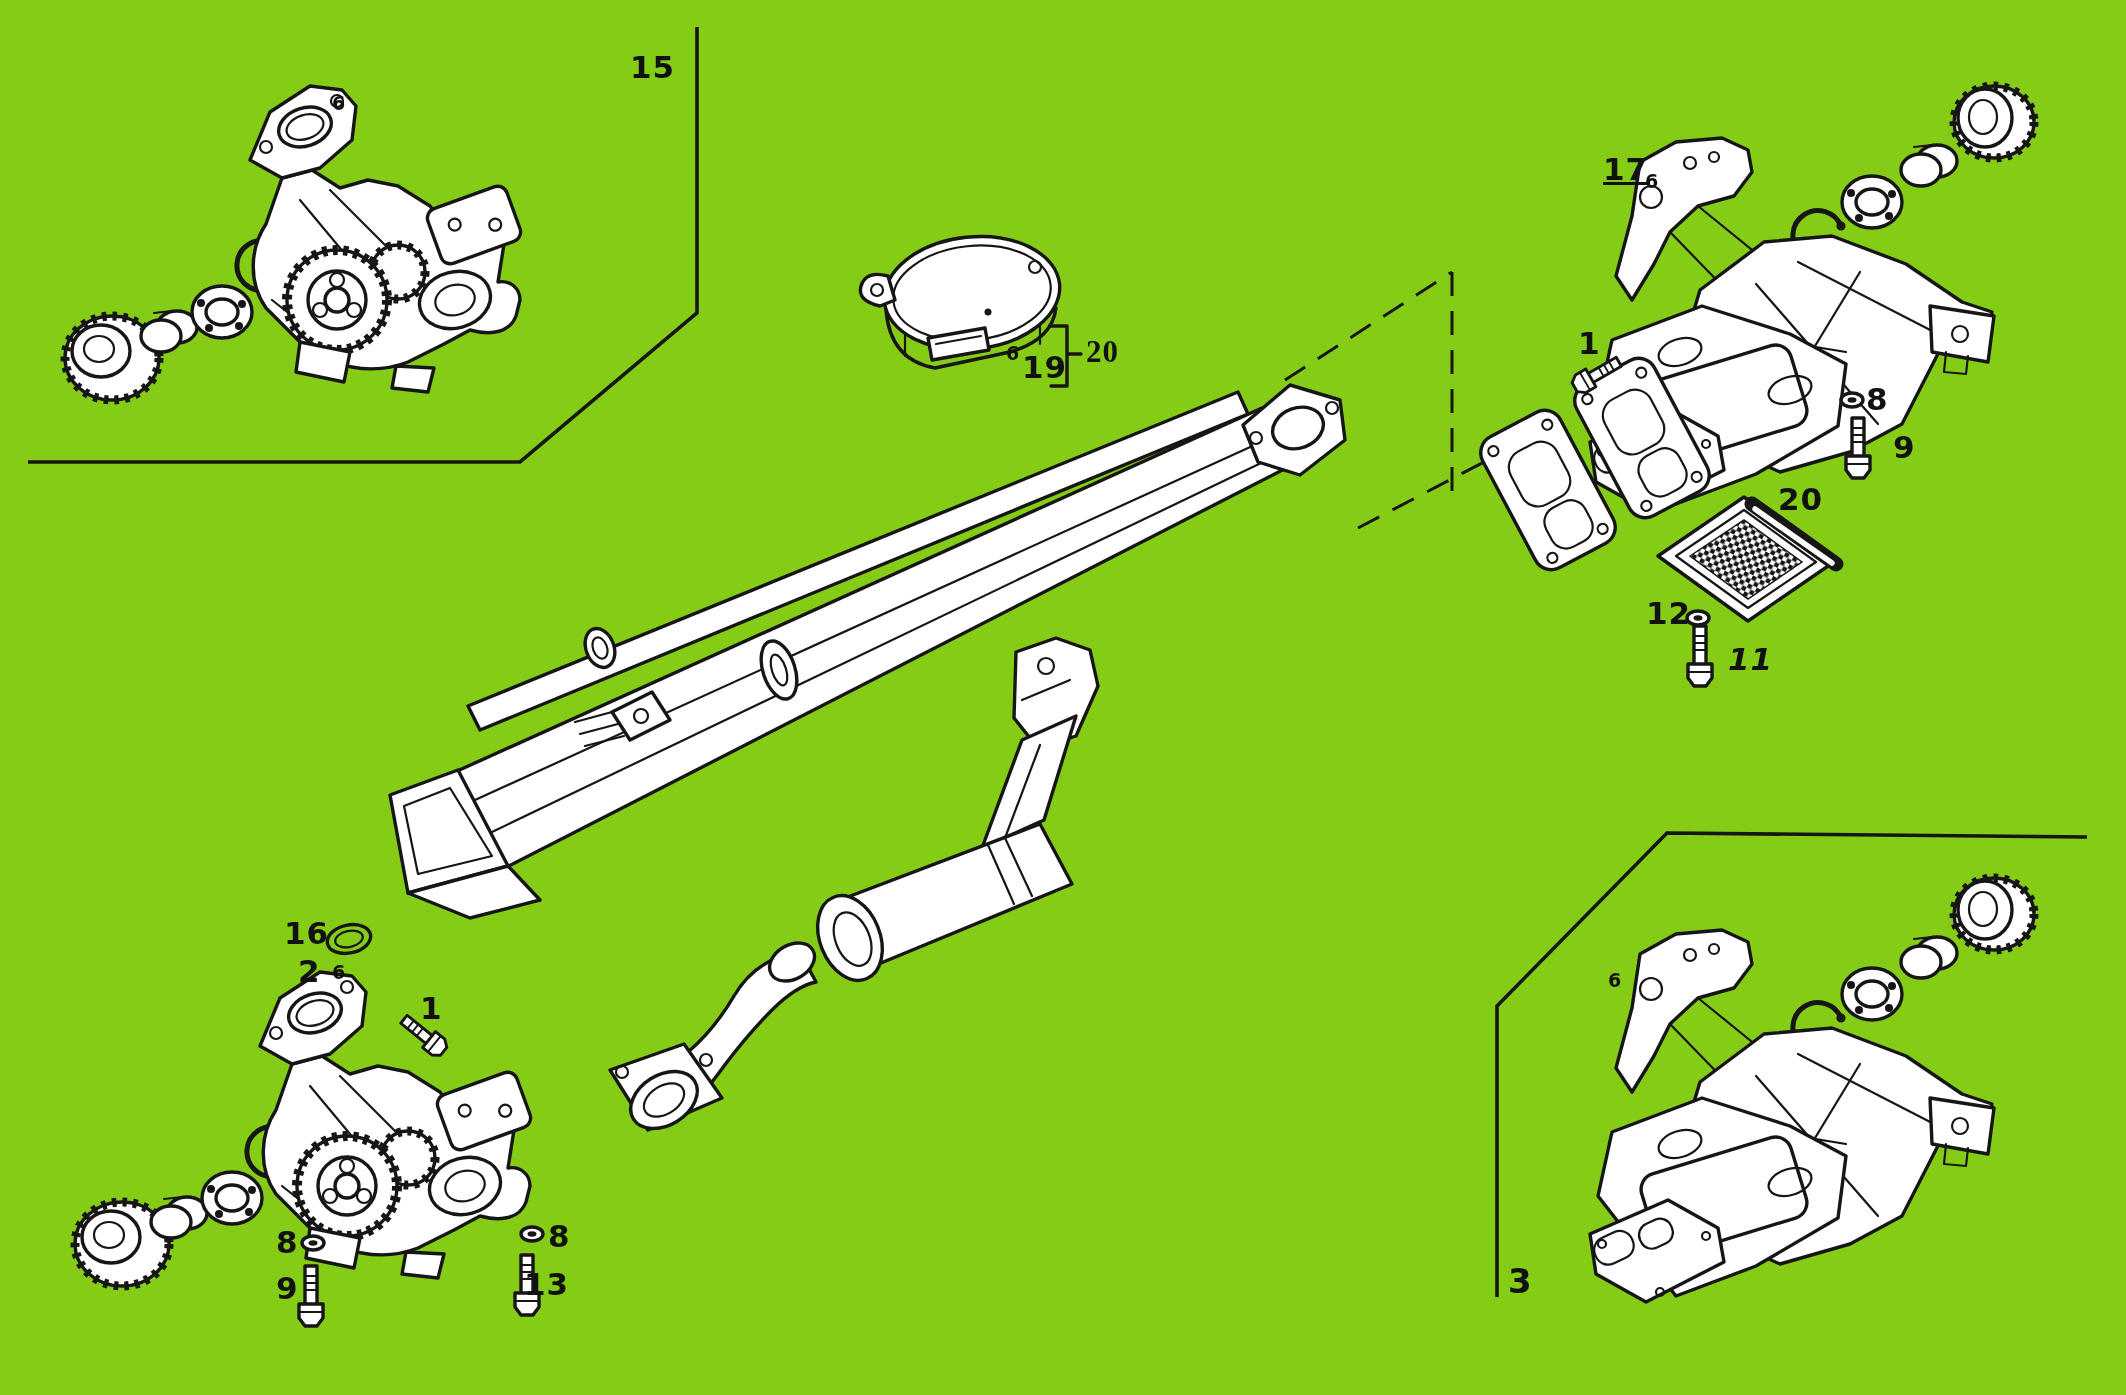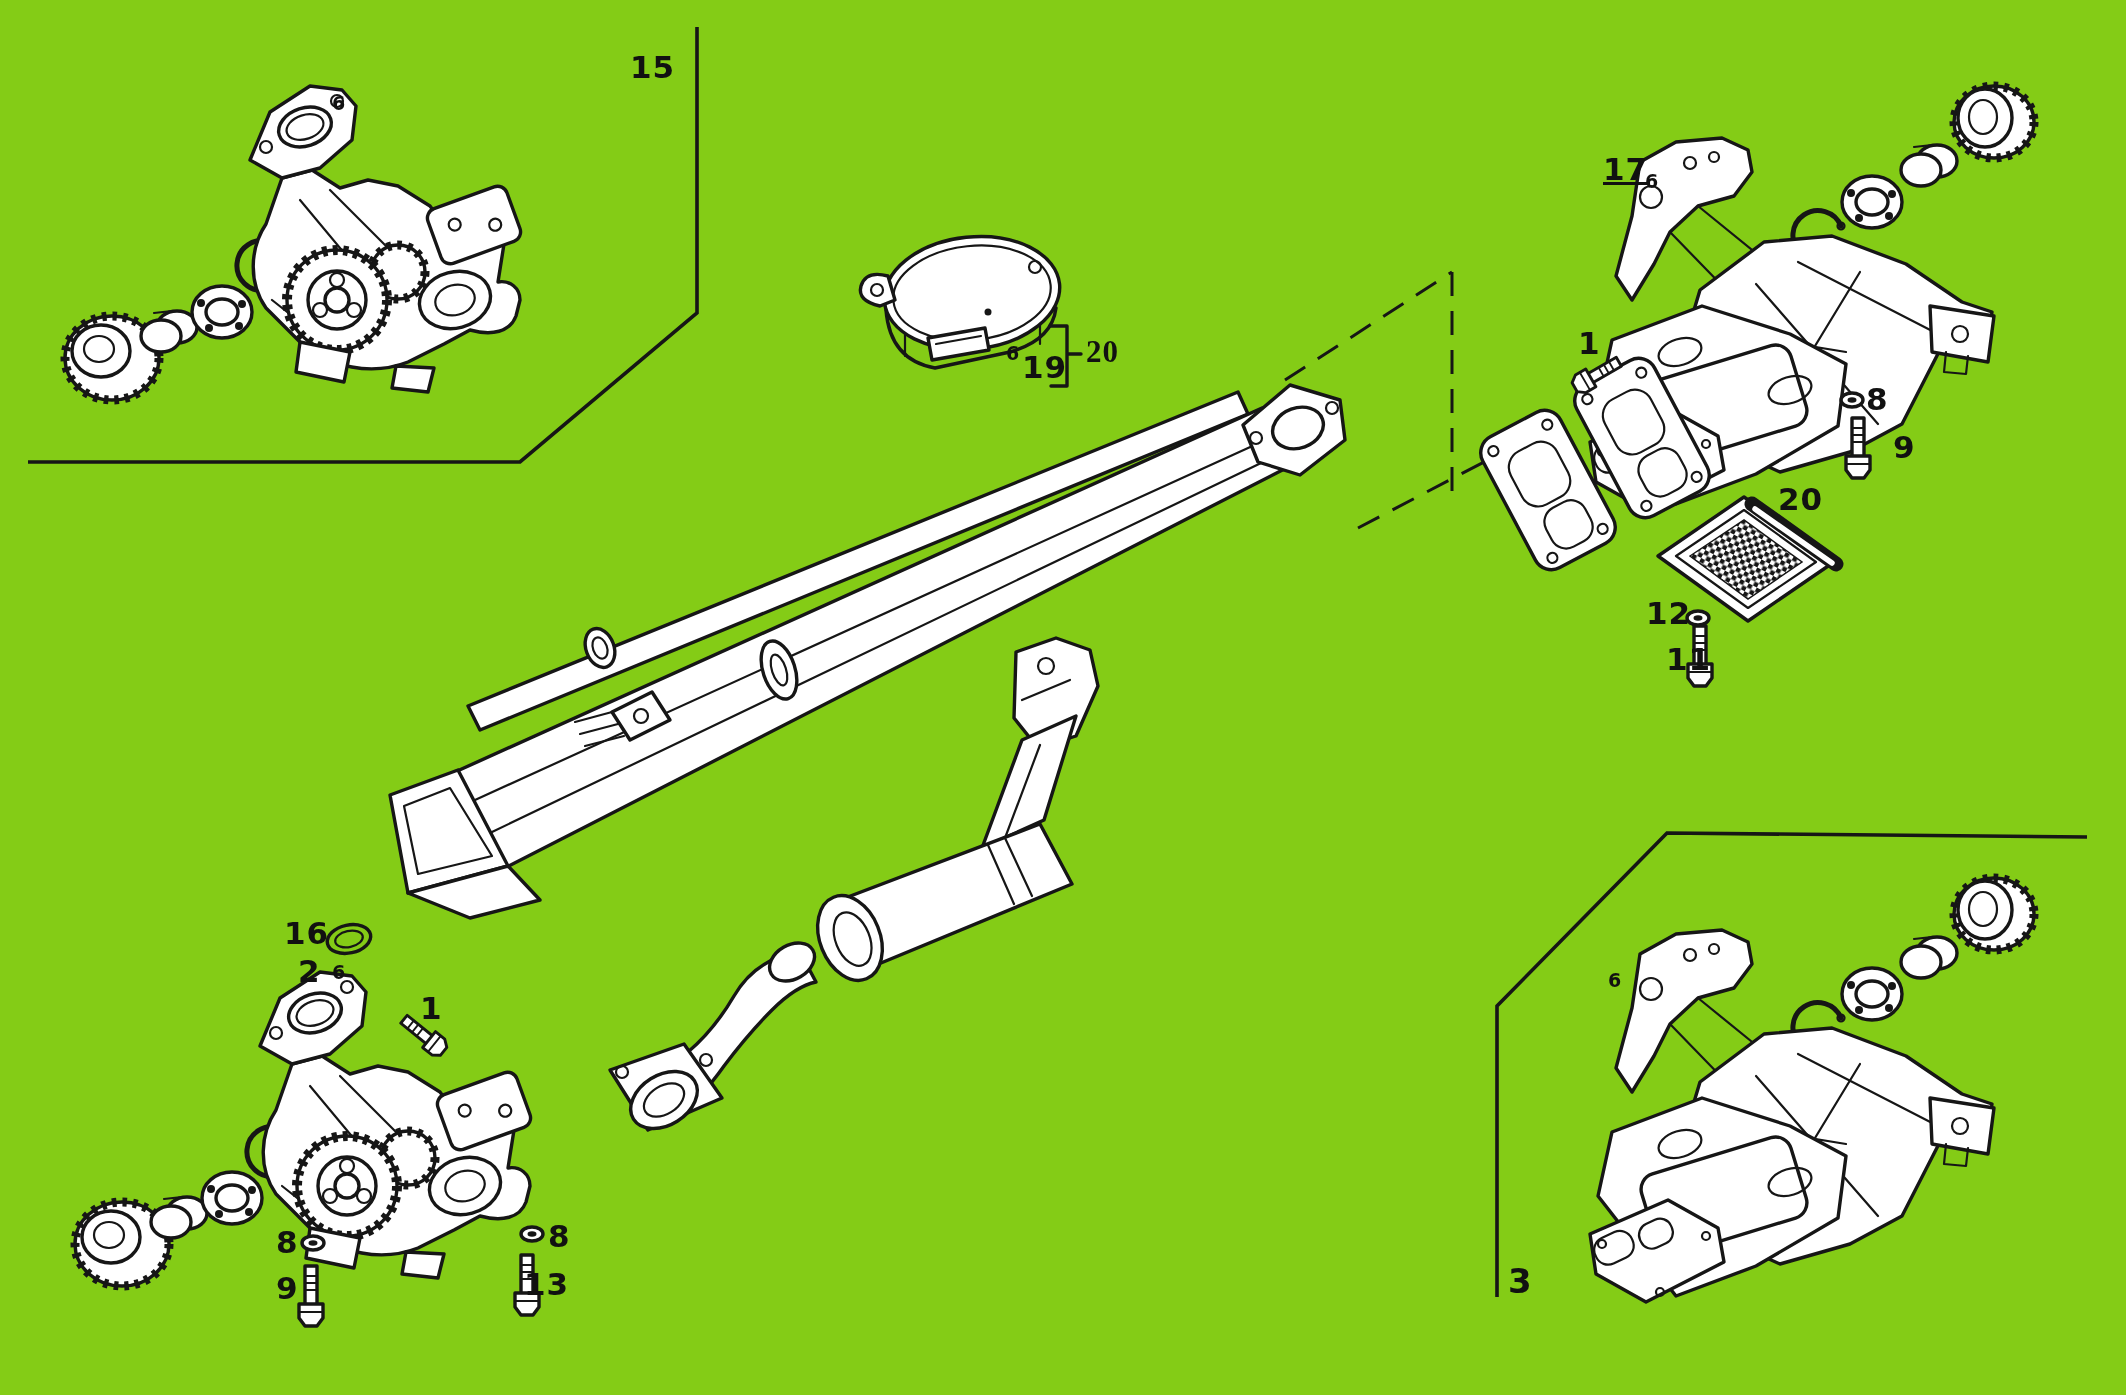--- a/index.html
+++ b/index.html
@@ -299,21 +299,21 @@
 
 <div class="callout" style="left:630px;top:52px;">15</div>
 <div class="callout" style="left:1603px;top:154px;text-decoration:underline;">17</div>
 <div class="callout small" style="left:1645px;top:172px;">6</div>
 <div class="callout small" style="left:332px;top:94px;">6</div>
 <div class="callout" style="left:1578px;top:328px;">1</div>
 <div class="callout" style="left:1866px;top:384px;">8</div>
 <div class="callout" style="left:1893px;top:432px;">9</div>
 <div class="callout" style="left:1778px;top:484px;">20</div>
 <div class="callout" style="left:1646px;top:598px;">12</div>
-<div class="callout" style="left:1666px;top:644px;">11</div>
+<div class="callout" style="left:1728px;top:644px;font-style:italic;">11</div>
 <div class="callout small" style="left:1006px;top:344px;">6</div>
 <div class="callout" style="left:1022px;top:352px;">19</div>
 <div class="callout" style="left:1086px;top:336px;font-family:Liberation Serif, serif;">20</div>
 <div class="callout" style="left:284px;top:918px;">16</div>
 <div class="callout" style="left:298px;top:956px;">2</div>
 <div class="callout small" style="left:332px;top:963px;">6</div>
 <div class="callout" style="left:420px;top:993px;">1</div>
 <div class="callout" style="left:276px;top:1227px;">8</div>
 <div class="callout" style="left:276px;top:1273px;">9</div>
 <div class="callout" style="left:548px;top:1221px;">8</div>

